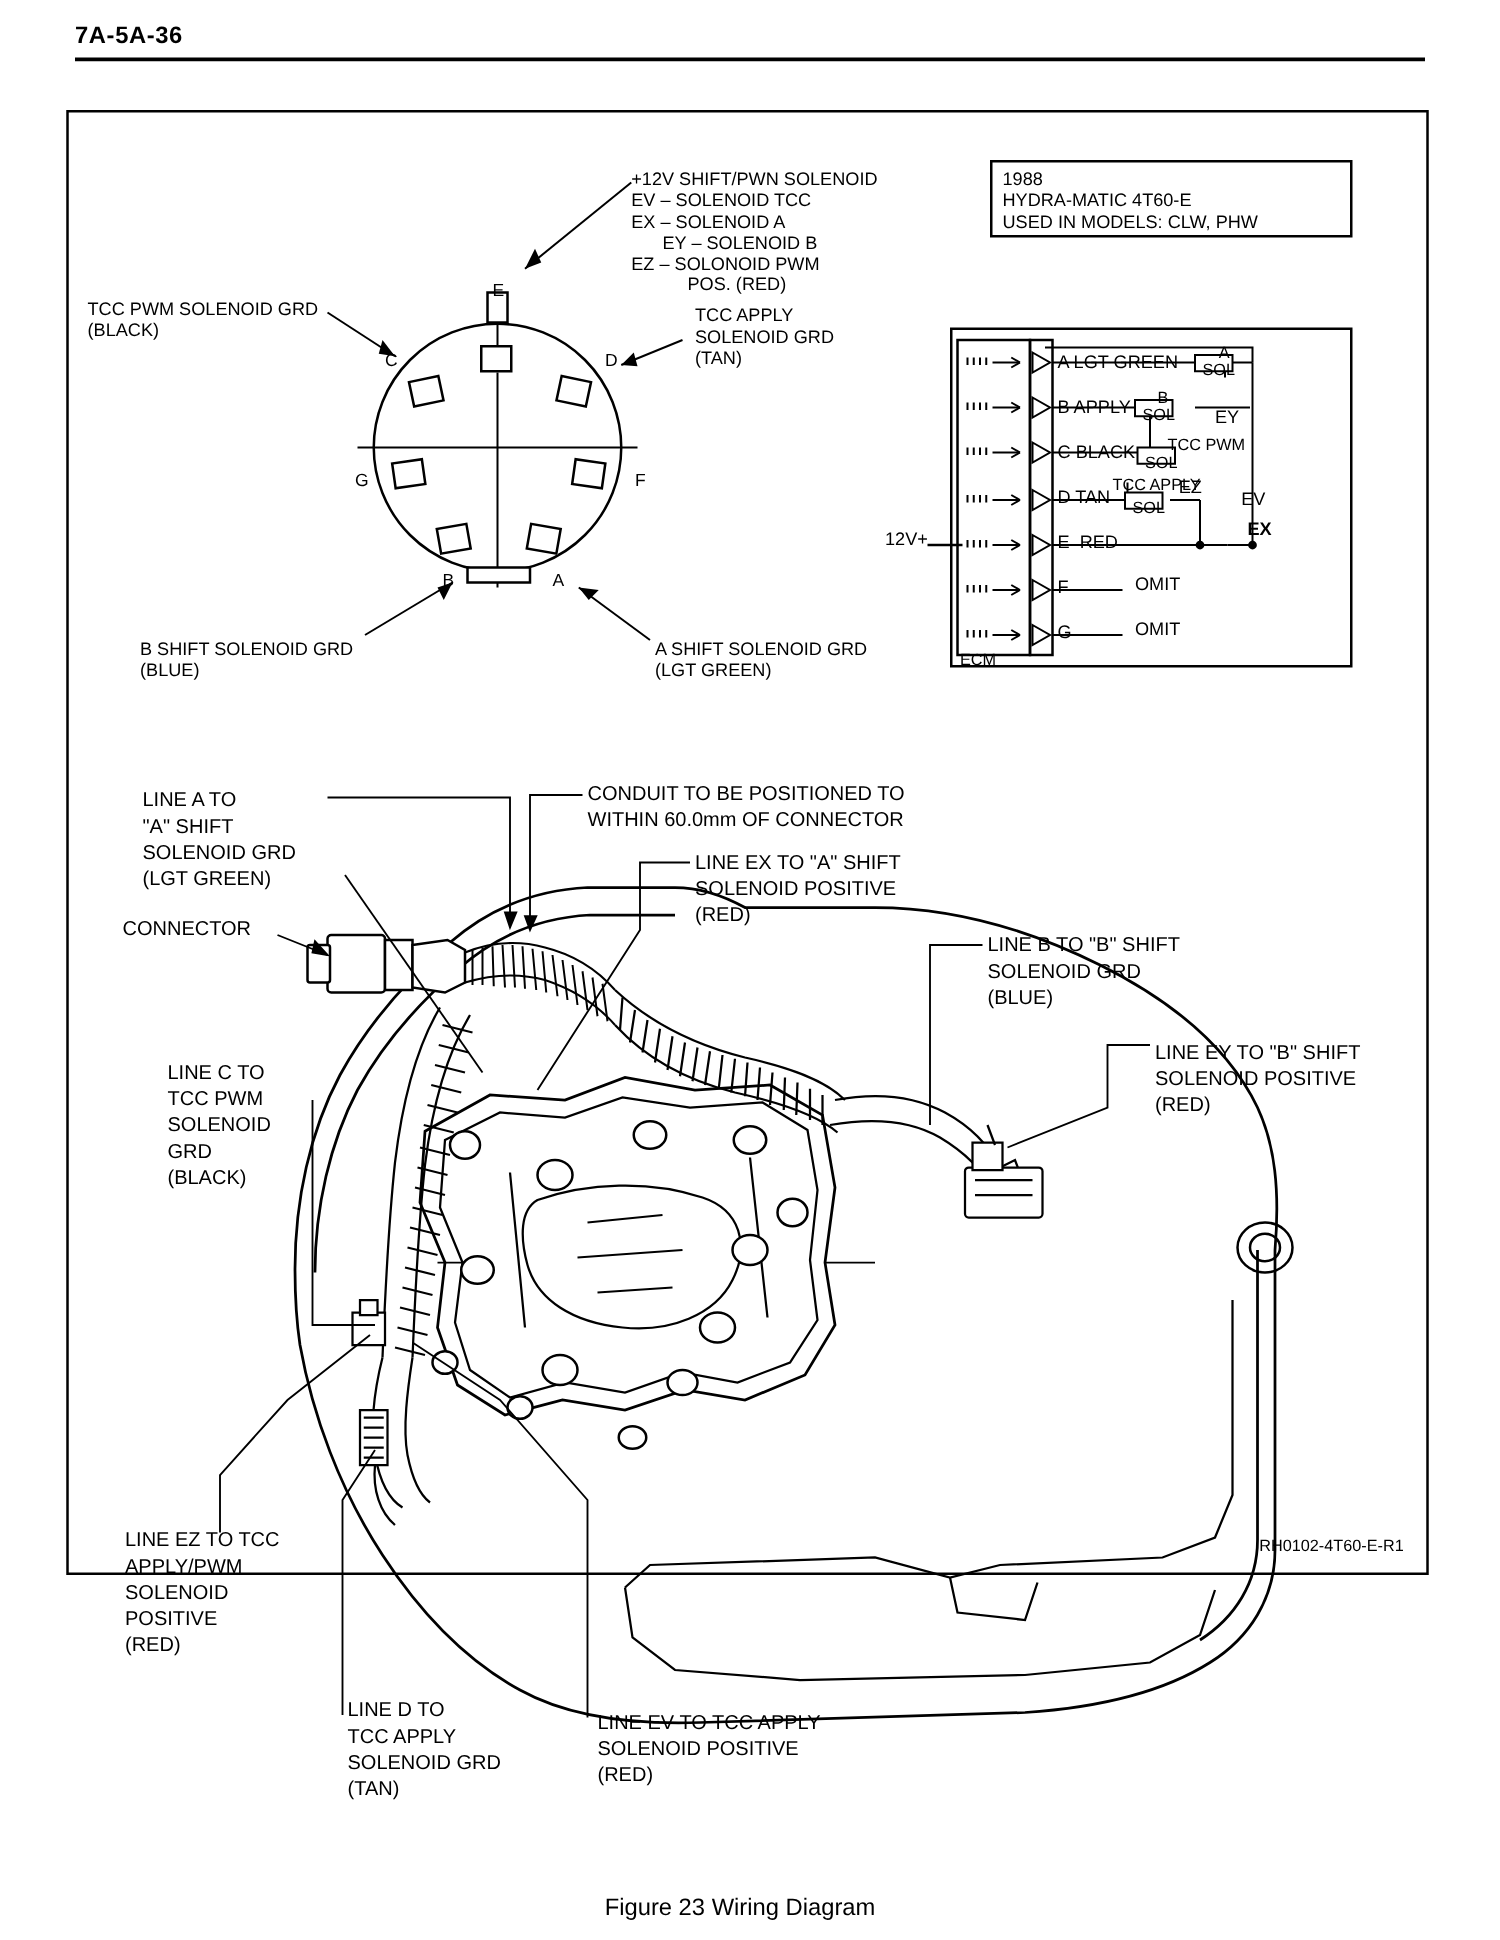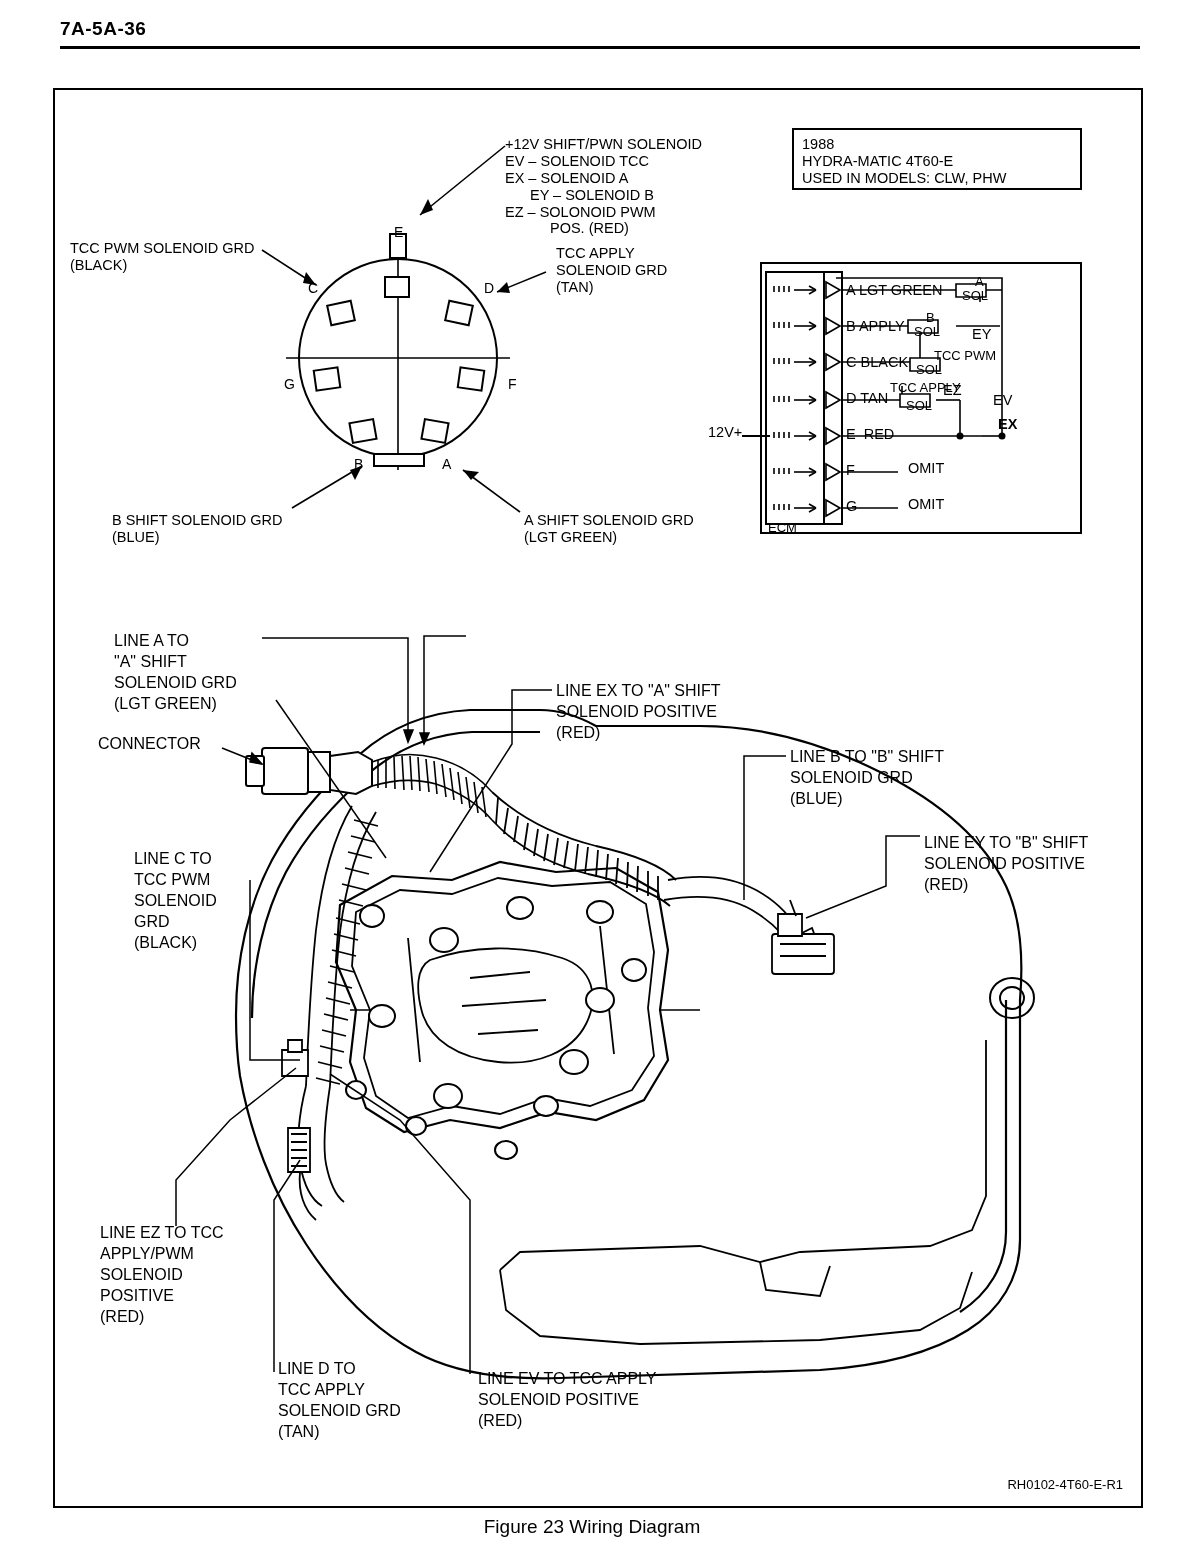--- a/index.html
+++ b/index.html
@@ -52,21 +52,21 @@
     height: 3px;
     background: #000;
   }
 
   
   #figure-frame {
     position: absolute;
     left: 53px;
     top: 88px;
     width: 1090px;
-    height: 1420px;
+    height: 1172px;
     border: 2px solid #000;
     box-sizing: border-box;
   }
   #figure-caption {
     position: absolute;
     left: 0;
     top: 1516px;
     width: 1184px;
     text-align: center;
     font-size: 19px;
@@ -519,20 +519,22 @@
 
       <path d="M470,1374 L470,1200 L400,1120 L330,1074"></path>
     </g>
   </svg>
 
   <div class="lbl" style="left:114px; top:630px; font-size:16px; line-height:21px;">LINE A TO
 "A" SHIFT
 SOLENOID GRD
 (LGT GREEN)</div>
   <div class="lbl" style="left:98px; top:735px; font-size:16px;">CONNECTOR</div>
+  <div class="lbl" style="left:470px; top:625px; font-size:16px; line-height:21px;">CONDUIT TO BE POSITIONED TO
+WITHIN 60.0mm OF CONNECTOR</div>
   <div class="lbl" style="left:556px; top:680px; font-size:16px; line-height:21px;">LINE EX TO "A" SHIFT
 SOLENOID POSITIVE
 (RED)</div>
   <div class="lbl" style="left:790px; top:746px; font-size:16px; line-height:21px;">LINE B TO "B" SHIFT
 SOLENOID GRD
 (BLUE)</div>
   <div class="lbl" style="left:924px; top:832px; font-size:16px; line-height:21px;">LINE EY TO "B" SHIFT
 SOLENOID POSITIVE
 (RED)</div>
   <div class="lbl" style="left:134px; top:848px; font-size:16px; line-height:21px;">LINE C TO

